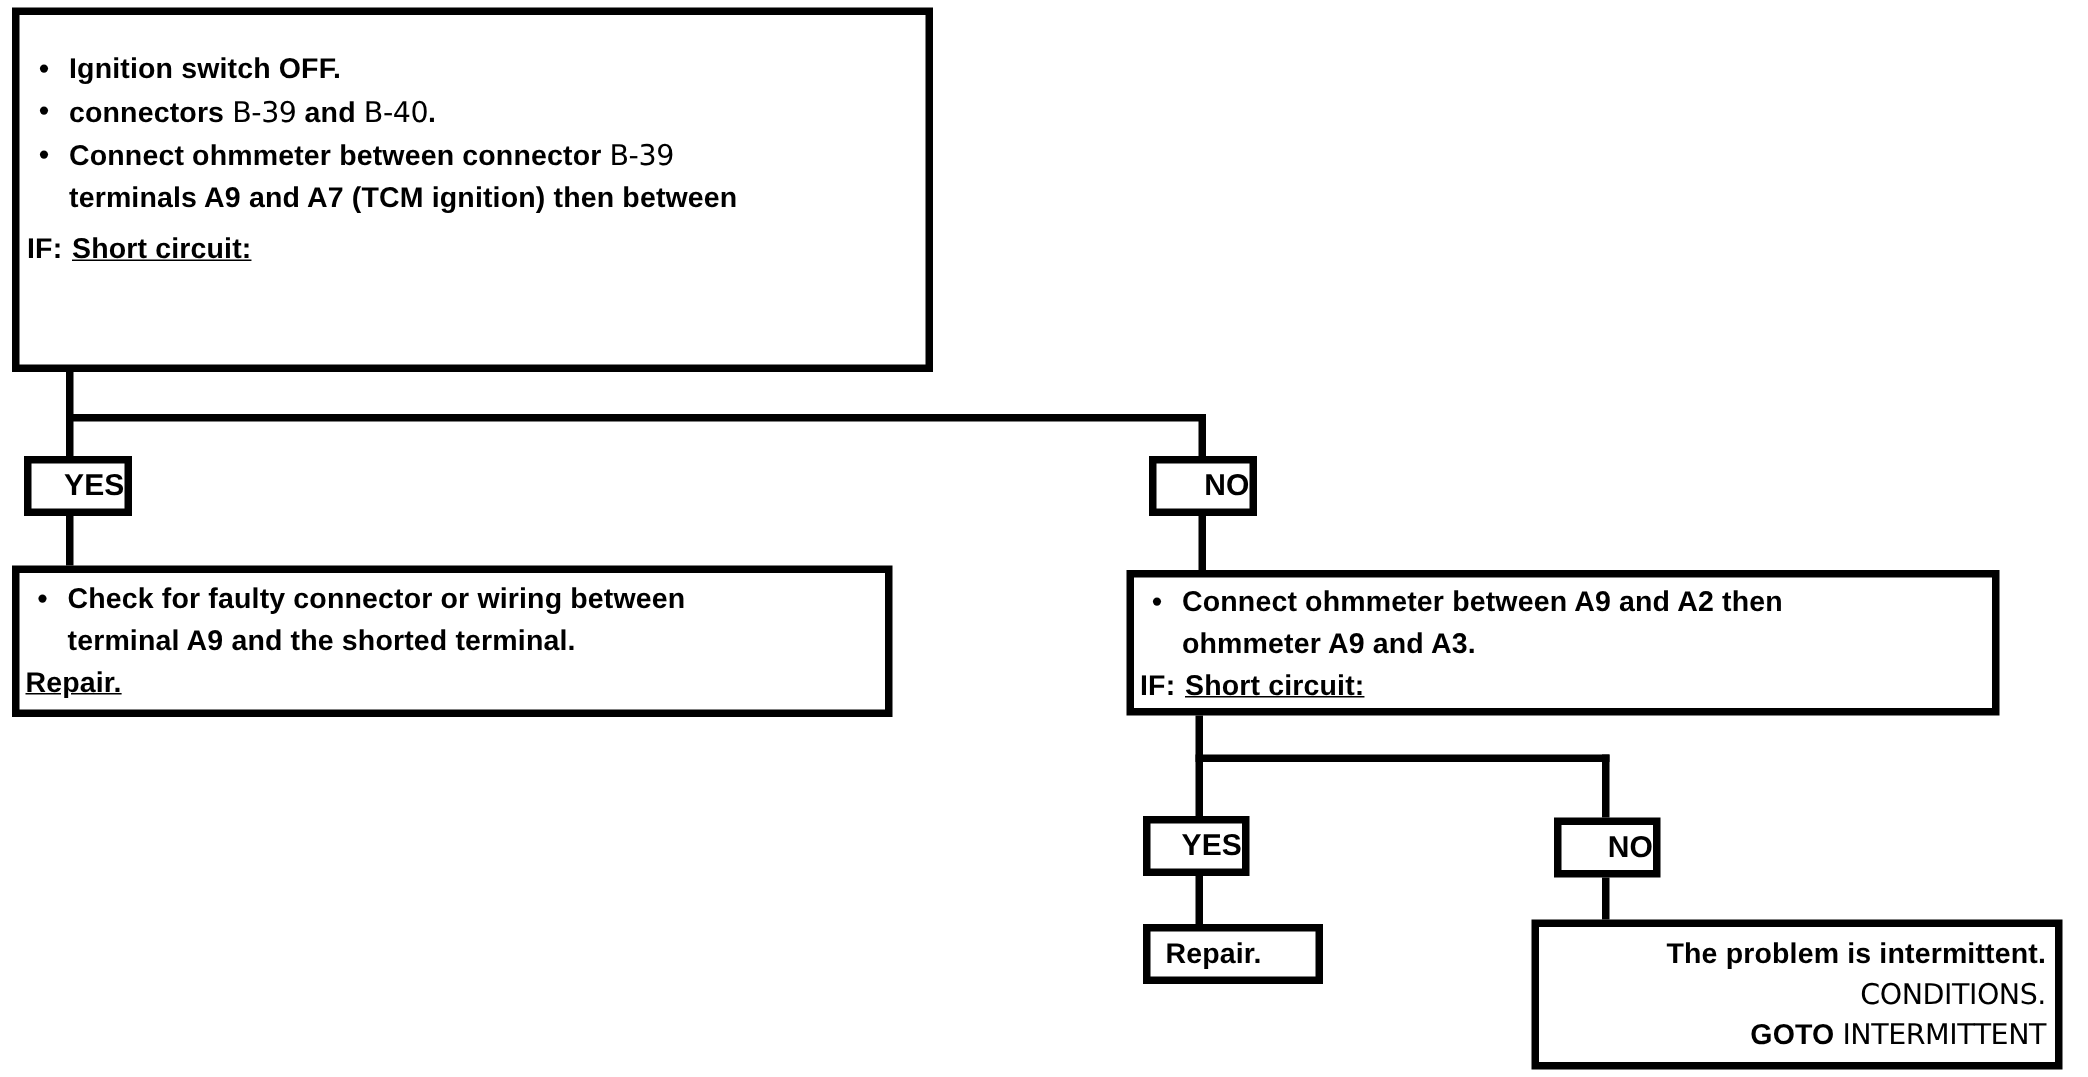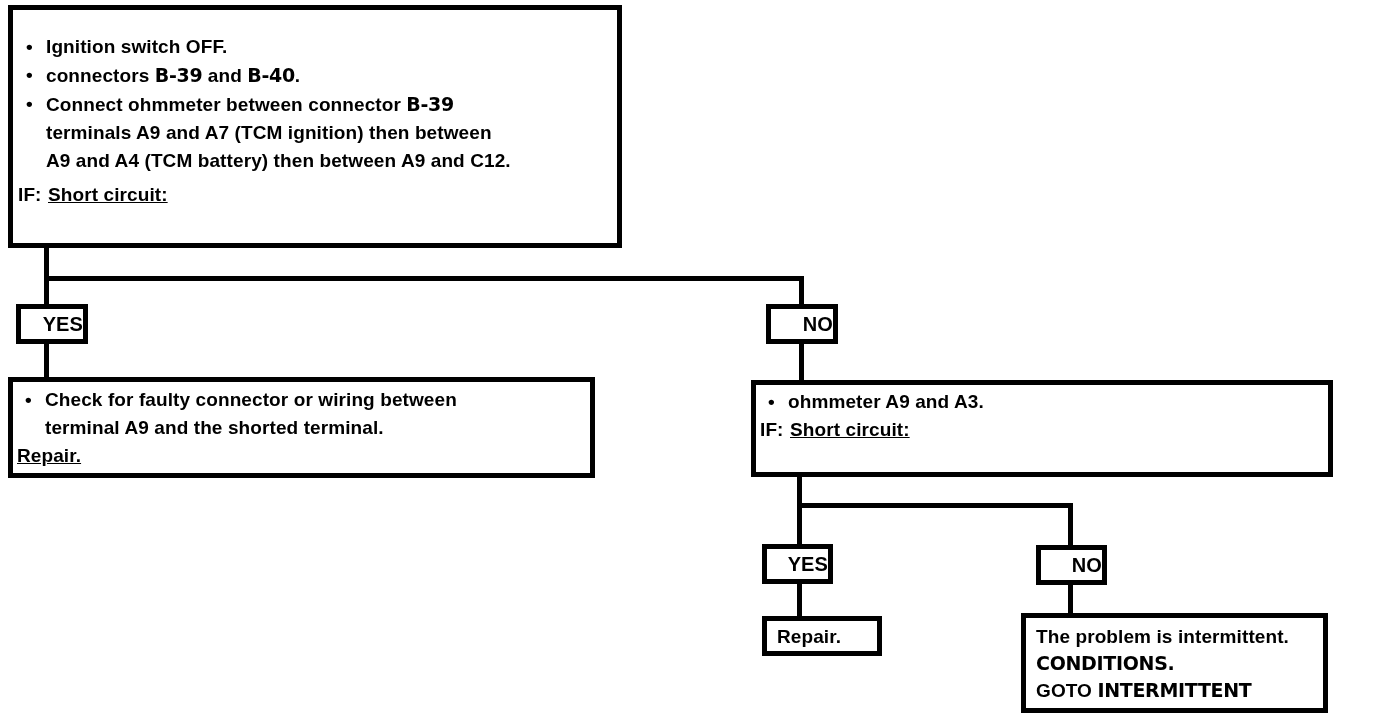--- a/index.html
+++ b/index.html
@@ -25,21 +25,21 @@
   
   .lbl { font-size:20px; line-height:30px; text-align:center; display:flex; align-items:center; justify-content:flex-end; }
 
   
   .ln { position:relative; padding-left:30px; }
   .ln .blt { position:absolute; left:10px; top:0; }
   .flush { padding-left:2px;text-decoration:underline; }
   .ifp { display:inline-block; width:30px; }
 
   
-  .xb { font-family:"DejaVu Sans", sans-serif; font-weight:700; letter-spacing:-0.3px; }
+  .xb { font-family:"DejaVu Sans", sans-serif; font-weight:400; letter-spacing:-0.3px; }
 
   .gap { margin-top:6px; }
 </style>
 </head>
 <body>
 
 <div class="stage">
 
   <div class="wire" style="left:44px; top:246px; width:5px; height:62px;"></div>
   <div class="wire" style="left:44px; top:276px; width:760px; height:5px;"></div>
@@ -62,21 +62,20 @@
       <span class="blt">•</span><span>Ignition switch OFF.</span>
     </div>
     <div class="ln">
       <span class="blt">•</span>
     </div>
     <div class="ln"><span>connectors </span><span class="xb">B-39</span><span> and </span><span class="xb">B-40</span><span>.</span></div>
     <div class="ln">
       <span class="blt">•</span><span>Connect ohmmeter between connector </span><span class="xb">B-39</span>
     </div>
     <div class="ln"><span>terminals A9 and A7 (TCM ignition) then between</span></div>
-    <div class="ln"><span>A9 and A4 (TCM battery) then between A9 and C12.</span></div>
     <div class="flush gap">
       <span class="ifp">IF:</span><span>Short circuit:</span>
     </div>
   </div>
 
   <div class="bx lbl" style="left:16px; top:304px; width:72px; height:40px;">
     <span>YES</span>
   </div>
   <div class="bx lbl" style="left:766px; top:304px; width:72px; height:40px;">
     <span>NO</span>
@@ -85,38 +84,38 @@
   <div class="bx" style="left:8px; top:377px; width:587px; height:101px; padding:4px 8px 0 2px;">
     <div class="ln">
       <span class="blt">•</span><span>Check for faulty connector or wiring between</span>
     </div>
     <div class="ln"><span>terminal A9 and the shorted terminal.</span></div>
     <div class="flush"><span>Repair.</span></div>
   </div>
 
   <div class="bx" style="left:751px; top:380px; width:582px; height:97px; padding:3px 8px 0 2px;">
     <div class="ln">
-      <span class="blt">•</span>
+      <span class="blt">•</span><span>Connect ohmmeter between A9 and A2 then</span>
     </div>
     <div class="ln"><span>ohmmeter A9 and A3.</span></div>
     <div class="flush">
       <span class="ifp">IF:</span><span>Short circuit:</span>
     </div>
   </div>
 
   <div class="bx lbl" style="left:762px; top:544px; width:71px; height:40px;">
     <span>YES</span>
   </div>
   <div class="bx lbl" style="left:1036px; top:545px; width:71px; height:40px;">
     <span>NO</span>
   </div>
 
   <div class="bx" style="left:762px; top:616px; width:120px; height:40px; padding:1px 0 0 10px; line-height:30px;">
     <span>Repair.</span>
   </div>
 
-  <div class="bx" style="left:1021px; top:613px; width:307px; height:100px; padding:6px 6px 0 10px; line-height:26px;">
+  <div class="bx" style="left:1021px; top:613px; width:354px; height:100px; padding:6px 6px 0 10px; line-height:26px;text-align:right;">
     <div><span>The problem is intermittent.</span></div>
     <div><span class="xb">CONDITIONS.</span></div>
     <div><span>GOTO </span><span class="xb">INTERMITTENT</span></div>
   </div>
 
 </div>
 
 </body></html>

